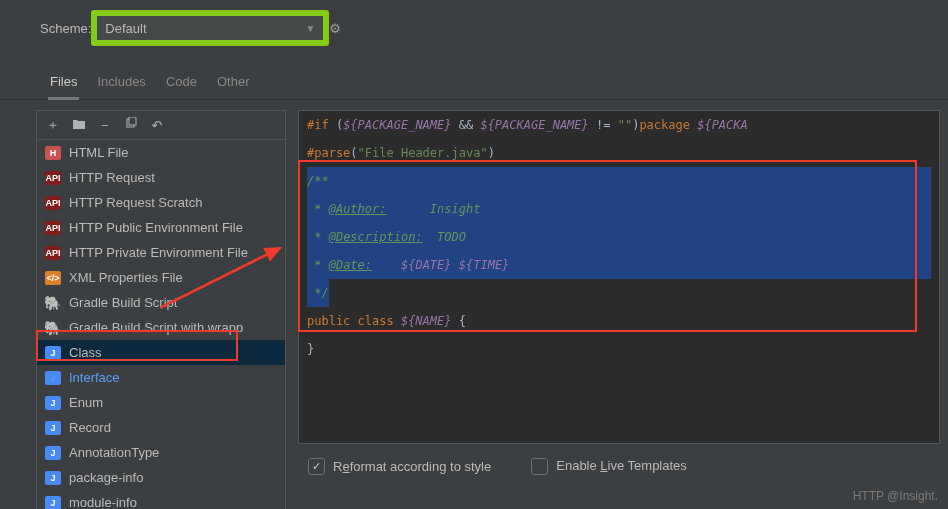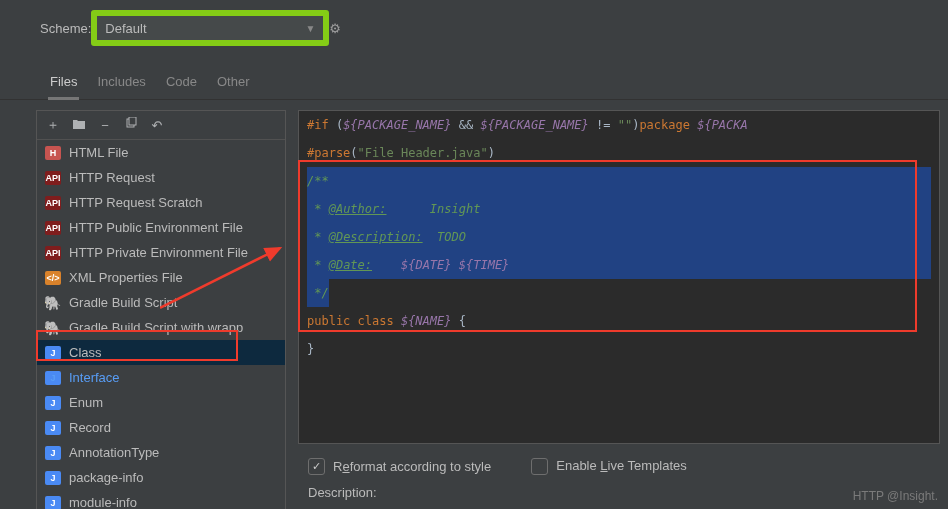--- a/index.html
+++ b/index.html
@@ -267,21 +267,20 @@
     <div class="opt-row">
       <label style="display:flex;align-items:center;">
         <span class="checkbox">✓</span>
         <span><span>R</span><span class="underline">e</span><span>format according to style</span></span>
       </label>
       <label style="display:flex;align-items:flex-start;">
         <span class="checkbox"></span>
         <span><span>Enable </span><span class="underline">L</span><span>ive Templates</span></span>
       </label>
     </div>
-    <div class="desc-label">Description:</div>
   </div>
 </div>
 
 <div class="red-box1"></div>
 <div class="red-box2"></div>
 <svg class="arrow" width="140" height="80">
   <defs>
       <marker id="ah" markerWidth="8" markerHeight="8" refX="6" refY="3" orient="auto">
         <path d="M0,0 L7,3 L0,6 Z" fill="#ef3b2c"></path>
       </marker>

